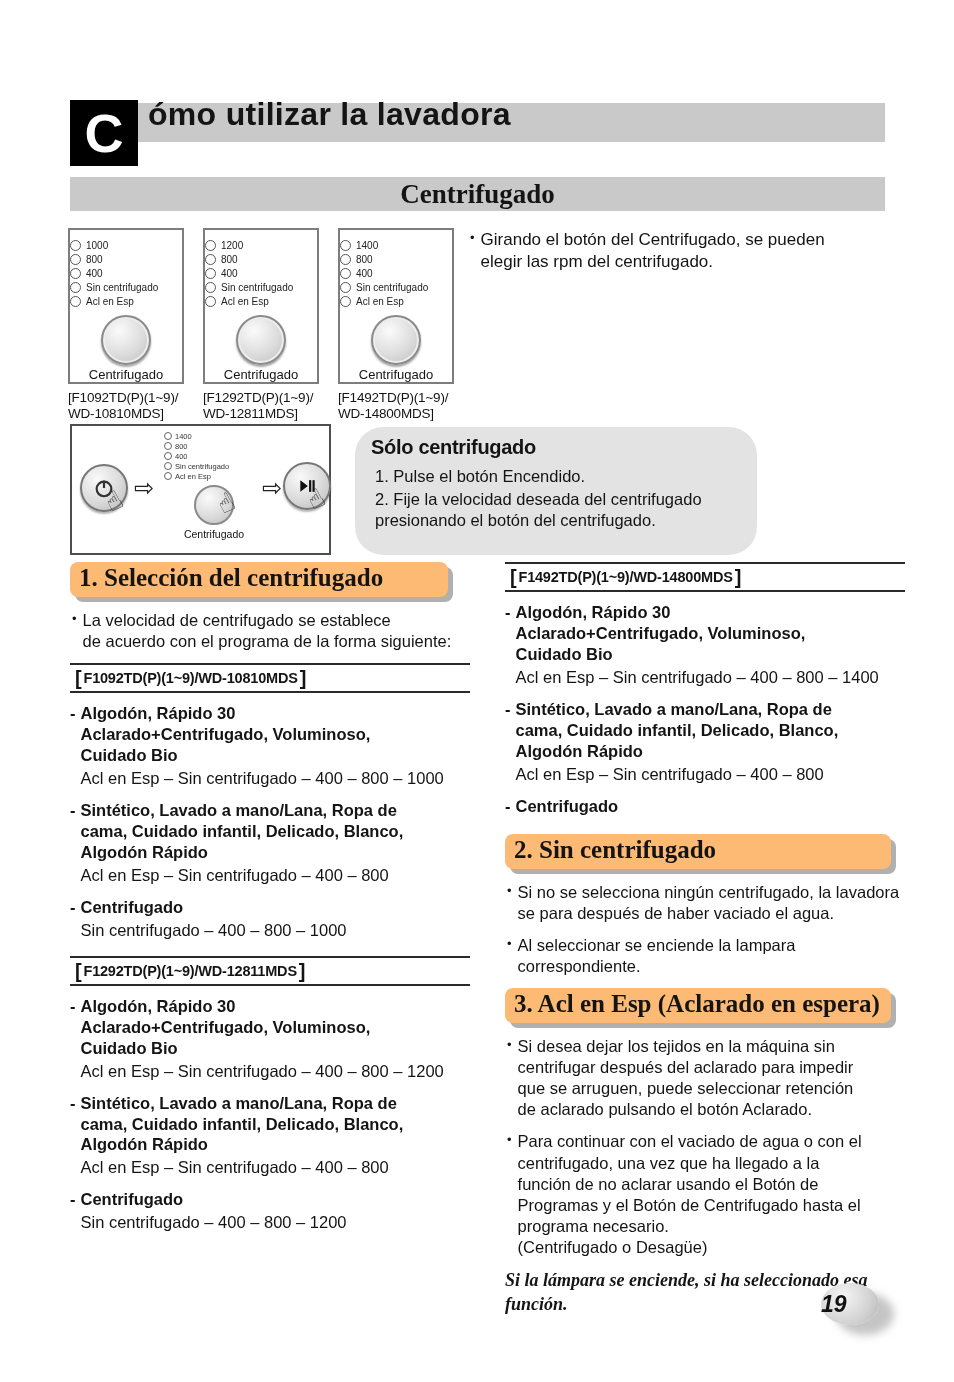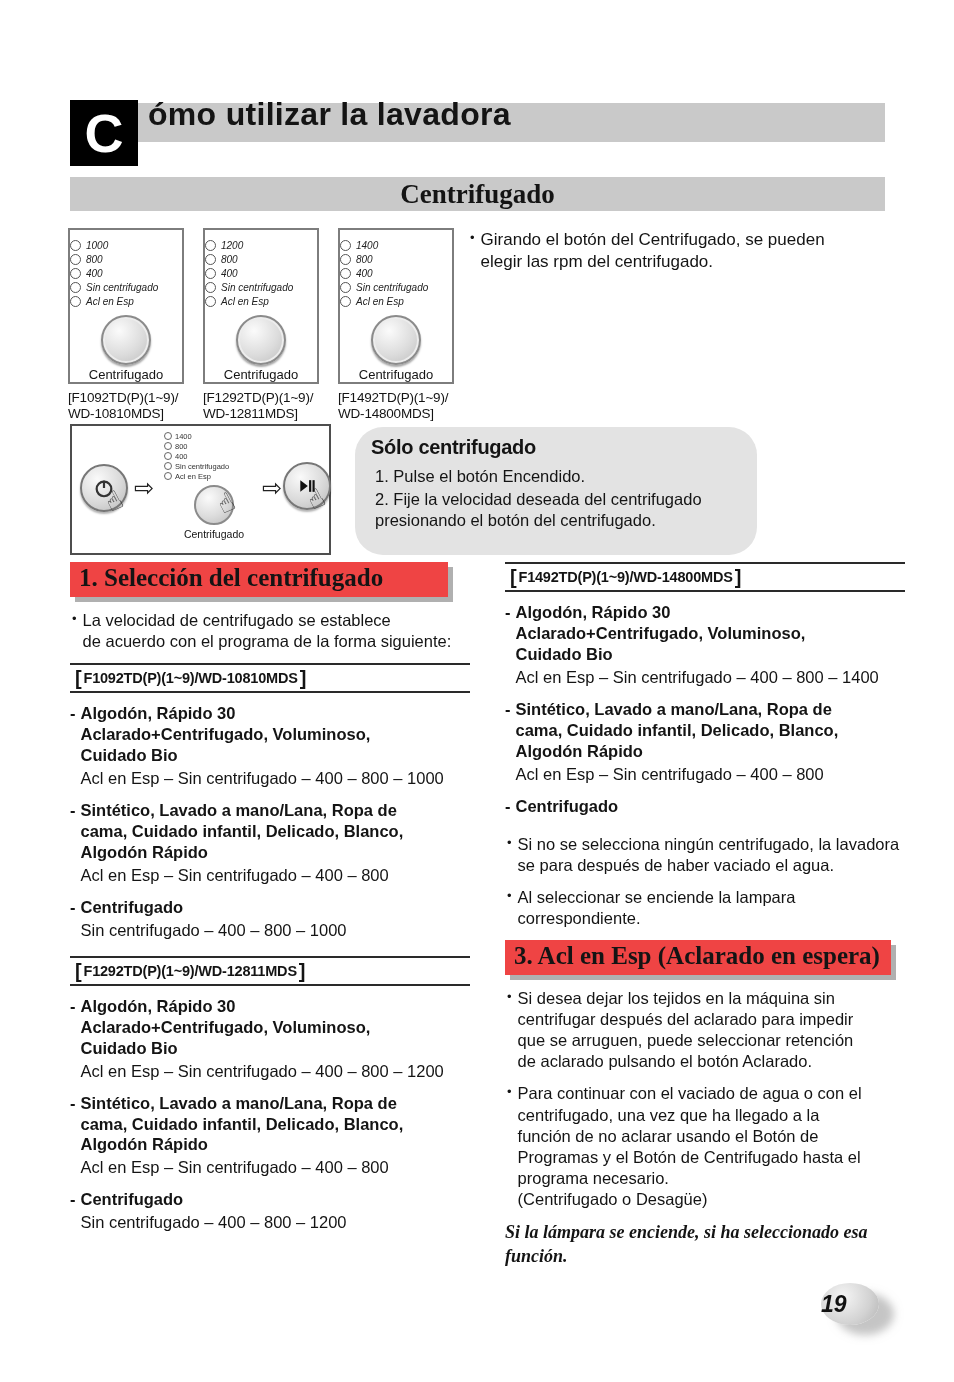--- a/index.html
+++ b/index.html
@@ -15,21 +15,21 @@
   .chapter-title{position:absolute;left:78px;top:0;height:22px;display:flex;align-items:center;
                  font-size:32px;font-weight:bold;letter-spacing:.3px;}
   .section-bar{position:absolute;left:70px;top:177px;width:815px;height:34px;background:#c9c9c9;
                display:flex;align-items:center;justify-content:center;
                font-family:"Liberation Serif","DejaVu Serif",serif;font-weight:bold;font-size:27px;}
 
   
   .panels{position:absolute;left:68px;top:228px;display:flex;gap:19px;}
   .panel-col{width:116px;}
   .panel{box-sizing:border-box;width:116px;height:156px;border:2px solid #7d7d7d;background:#fff;padding-top:9px;}
-  .radio-row{display:flex;align-items:center;gap:5px;height:13px;margin-bottom:1px;font-style:italic;}
+  .radio-row{display:flex;align-items:center;gap:5px;height:13px;margin-bottom:1px;}
   .radio{width:9px;height:9px;border:1px solid #555;border-radius:50%;background:#fff;flex:none;}
   .radio-label{font-size:10px;color:#222;white-space:nowrap;}
   .knob{width:46px;height:46px;border-radius:50%;margin:7px auto 2px;border:2px solid #8b8b8b;
         background:radial-gradient(circle at 35% 30%,#fbfbfb,#dcdcdc 55%,#bcbcbc);
         box-shadow:0 2px 2px rgba(0,0,0,.35),inset 0 0 0 2px #ededed;}
   .knob-label{text-align:center;font-size:13px;}
   .panel-caption{margin-top:6px;font-size:13.5px;line-height:1.15;letter-spacing:-.2px;}
 
   .intro{position:absolute;left:468px;top:229px;width:440px;display:flex;font-size:17px;line-height:1.3;}
   .dot{margin:1px 6px 0 2px;font-size:13px;flex:none;}
@@ -58,23 +58,23 @@
 
   .solo{position:absolute;left:355px;top:427px;width:402px;height:128px;background:#e3e3e3;
         border-radius:28px;box-sizing:border-box;padding:9px 14px 0 16px;}
   .solo-title{font-weight:bold;font-size:20px;letter-spacing:-.3px;margin-bottom:7px;}
   .solo-step{font-size:16.5px;line-height:1.28;margin:0 0 2px 4px;}
 
   
   .col-left{position:absolute;left:70px;top:562px;width:400px;}
   .col-right{position:absolute;left:505px;top:562px;width:400px;}
 
-  .h-box{box-sizing:border-box;background:#ef4444;box-shadow:5px 5px 0 #b0b0b0;
+  .h-box{box-sizing:border-box;background:#fdba74;box-shadow:5px 5px 0 #b0b0b0;
          font-family:"Liberation Serif","DejaVu Serif",serif;font-weight:bold;font-size:25px;
-         padding:2px 0 5px 9px;margin-bottom:13px;}
+         padding:2px 0 5px 9px;margin-bottom:13px;border-radius:8px;}
   .w-left{width:378px;} .w-right{width:386px;}
 
   .bullet{display:flex;font-size:16.5px;line-height:1.28;margin-bottom:11px;}
 
   .model-hdr{border-top:2px solid #2a2a2a;border-bottom:2px solid #2a2a2a;
              padding:4px 0 4px 3px;font-weight:bold;font-size:14.5px;letter-spacing:-.2px;
              margin-bottom:10px;display:flex;align-items:center;}
   .bracket{font-size:20px;line-height:.9;margin:0 2px;}
   .model-block{margin-bottom:15px;}
 
@@ -358,20 +358,21 @@
           </div>
       </div>
       <div class="item">
         <span class="dash">-</span>
         <div>
             <div class="item-programs ml">Centrifugado</div>
           </div>
       </div>
     </div>
 
+    <div class="h-box w-right">2. Sin centrifugado</div>
     <div class="bullet">
       <span class="dot">•</span>
       <span class="ml">Si no se selecciona ningún centrifugado, la lavadora
 se para después de haber vaciado el agua.</span>
     </div>
     <div class="bullet">
       <span class="dot">•</span>
       <span class="ml">Al seleccionar se enciende la lampara
 correspondiente.</span>
     </div>

